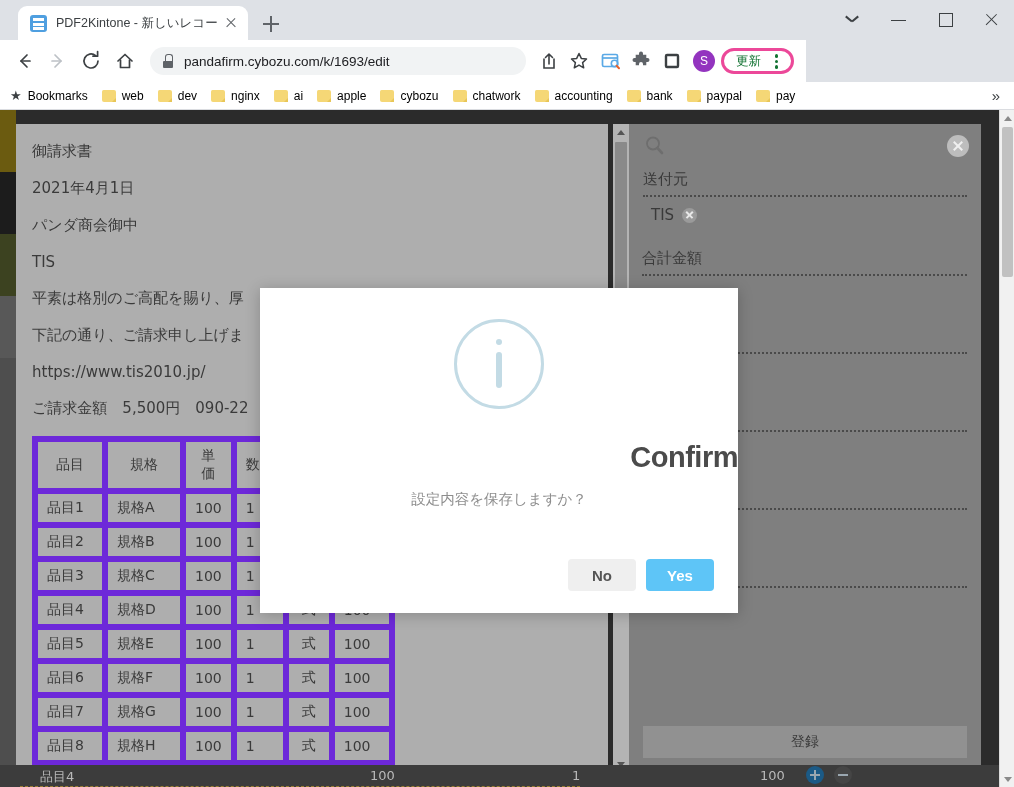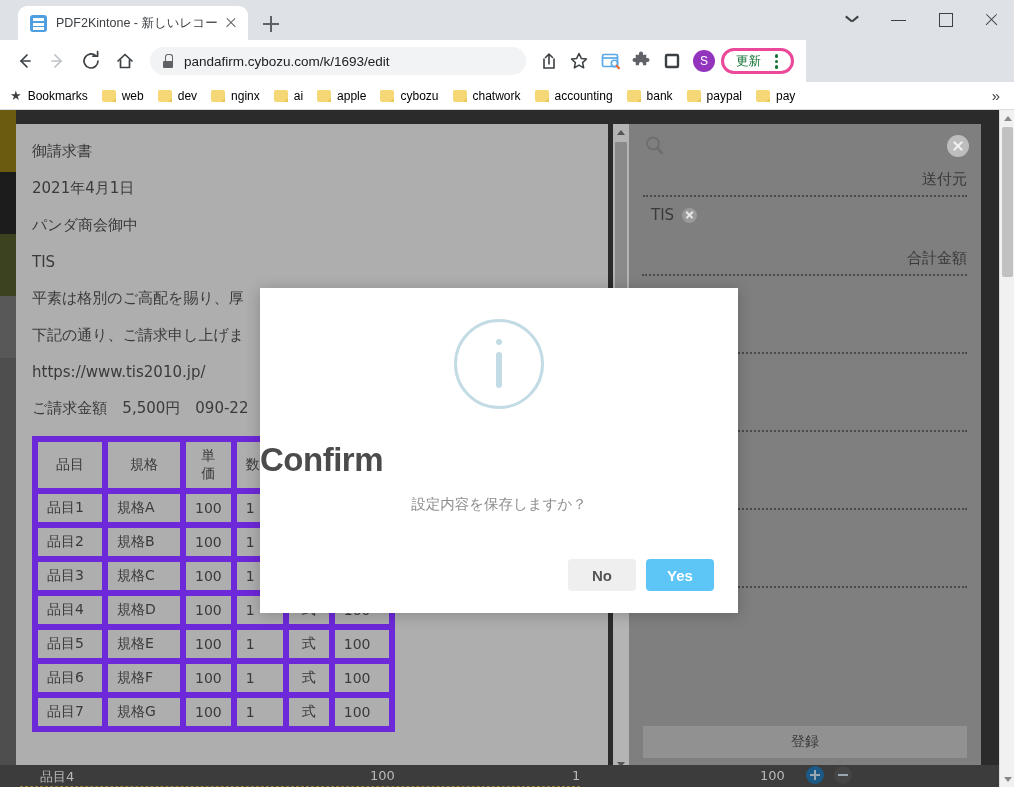--- a/index.html
+++ b/index.html
@@ -176,21 +176,21 @@
   .fp-head { position:relative; height:46px; }
   .fp-search { position:absolute; left:14px; top:10px; width:24px; height:24px; cursor:pointer;}
   .fp-close {
     position:absolute; right:12px; top:11px; width:22px; height:22px; border-radius:50%;
     background:#bdbdbd; cursor:pointer;
   }
   .fp-close::before, .fp-close::after{
     content:""; position:absolute; left:5px; top:10px; width:12px; height:2px; background:#f0f0f0;
   }
   .fp-close::before{ transform:rotate(45deg);} .fp-close::after{ transform:rotate(-45deg);}
-  .field { padding: 0 14px; text-align: right; }
+  .field { padding: 0 14px; }
   .field-label {
     font-size: 15px; color:#3a3a3a; padding-bottom:6px;
     font-family:"DejaVu Sans", sans-serif;
   }
   .field-rule { border-bottom: 2px dotted #4a4a4a; }
   .field-value {
     font-size:15px; color:#3a3a3a; padding: 9px 0 9px 8px; display:flex; align-items:center;
     font-family:"DejaVu Sans", sans-serif;
   }
   .chip-x {
@@ -242,21 +242,21 @@
   }
   .modal-icon .dot {
     position:absolute; left:50%; transform:translateX(-50%); top:17px;
     width:6px; height:6px; border-radius:50%; background:#c3dbe5;
   }
   .modal-icon .stem {
     position:absolute; left:50%; transform:translateX(-50%); top:30px;
     width:6px; height:36px; border-radius:3px; background:#c3dbe5;
   }
   .modal-title {
-    text-align:left; font-size: 33px; color:#4b4b4b; font-weight:bold;
+    text-align:right; font-size: 29px; color:#4b4b4b; font-weight:bold;
     margin-top: 32px; letter-spacing:-0.5px;
   }
   .modal-msg {
     text-align:center; font-size: 14.5px; color:#8d8d8d; margin-top: 16px;
     font-family:"DejaVu Sans", sans-serif;
   }
   .modal-actions {
     position:absolute; right: 24px; bottom: 22px; display:flex; gap: 10px;
   }
   .btn {
@@ -491,20 +491,28 @@
           <td class="n">100</td>
         </tr>
         <tr>
           <td class="l">品目7</td>
           <td class="l">規格G</td>
           <td class="n">100</td>
           <td class="n">1</td>
           <td class="c">式</td>
           <td class="n">100</td>
         </tr>
+        <tr>
+          <td class="l">品目8</td>
+          <td class="l">規格H</td>
+          <td class="n">100</td>
+          <td class="n">1</td>
+          <td class="c">式</td>
+          <td class="n">100</td>
+        </tr>
       </tbody>
         </table>
     </div>
   </div>
 
   <div class="inner-sb">
     <div class="sb-arrow sb-up" style="top:0;">
         <i></i>
       </div>
     <div class="thumb"></div>

